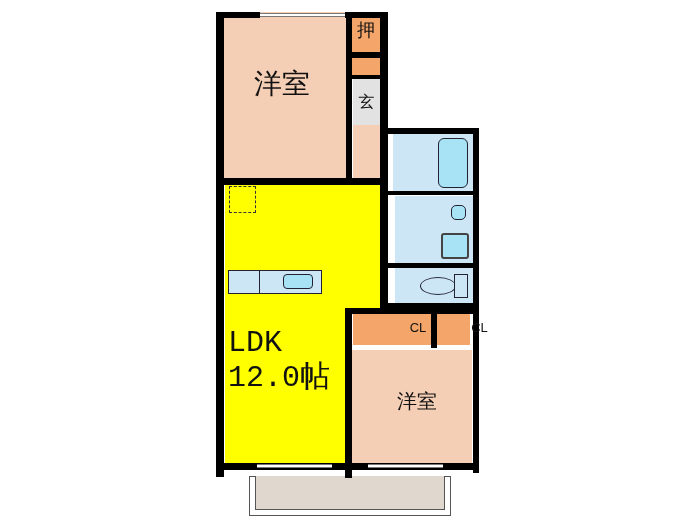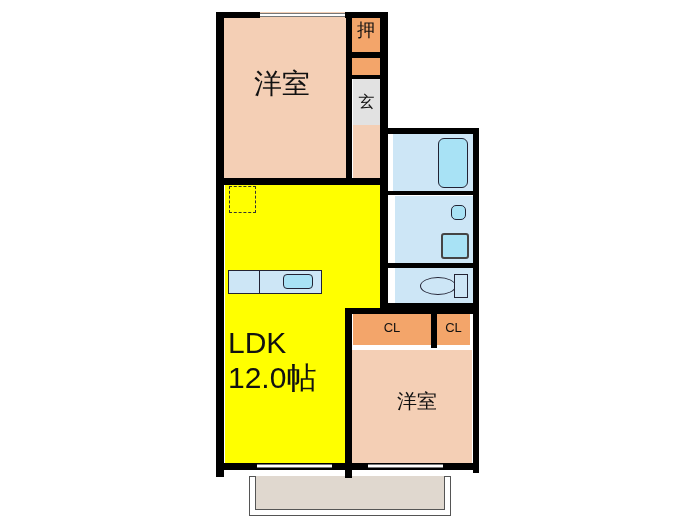--- a/index.html
+++ b/index.html
@@ -1,21 +1,21 @@
 <!DOCTYPE html>
 <html><head>
 <meta charset="utf-8">
 <style>
   html,body{margin:0;padding:0;background:#ffffff;}
   body{width:700px;height:525px;position:relative;overflow:hidden;font-family:"DejaVu Sans","Liberation Sans",sans-serif;}
   .abs{position:absolute;box-sizing:border-box;}
   .wall{background:#000;}
   .lbl{position:absolute;color:#111;text-align:center;line-height:1.15;}
   .big{font-size:28px;}
-  .cl{font-size:13px;font-family:"Liberation Sans",sans-serif;}
+  .cl{font-size:13px;font-family:"Liberation Sans",sans-serif;padding-left:26px;}
   .win{background:#fff;border-top:1px solid #777;border-bottom:1px solid #777;}
 </style>
 </head>
 <body>
 
 <div class="abs" style="left:0;top:0;width:700px;height:525px;">
 
   <div class="abs" style="left:249px;top:476px;width:202px;height:40px;border:1px solid #555;background:#fff;"></div>
   <div class="abs" style="left:255px;top:476px;width:190px;height:34px;border:1px solid #555;border-top:none;background:#e0d8cf;"></div>
 
@@ -67,21 +67,21 @@
   <div class="abs wall" style="left:431px;top:312px;width:6px;height:36px;"></div>
   <div class="abs wall" style="left:216px;top:463px;width:263px;height:7px;"></div>
   <div class="abs win" style="left:257px;top:464px;width:75px;height:4px;"></div>
   <div class="abs win" style="left:368px;top:464px;width:75px;height:4px;"></div>
 
   <div class="lbl big" style="left:232px;top:68px;width:100px;">
     <div>洋室</div>
   </div>
   <div class="lbl" style="left:352px;top:20px;width:28px;font-size:18px;">押</div>
   <div class="lbl" style="left:353px;top:93px;width:27px;font-size:16px;">玄</div>
-  <div class="lbl big" style="left:228px;top:326px;width:110px;text-align:left;font-family:Liberation Sans, sans-serif;font-size:30px;">
+  <div class="lbl big" style="left:228px;top:326px;width:110px;text-align:left;font-family:Liberation Mono, monospace;font-size:30px;">
     <div>LDK</div>
     <div>12.0帖</div>
   </div>
   <div class="lbl cl" style="left:353px;top:321px;width:78px;">CL</div>
   <div class="lbl cl" style="left:437px;top:321px;width:33px;">CL</div>
   <div class="lbl" style="left:372px;top:390px;width:90px;font-size:20px;">
     <div>洋室</div>
   </div>
 </div>
 

